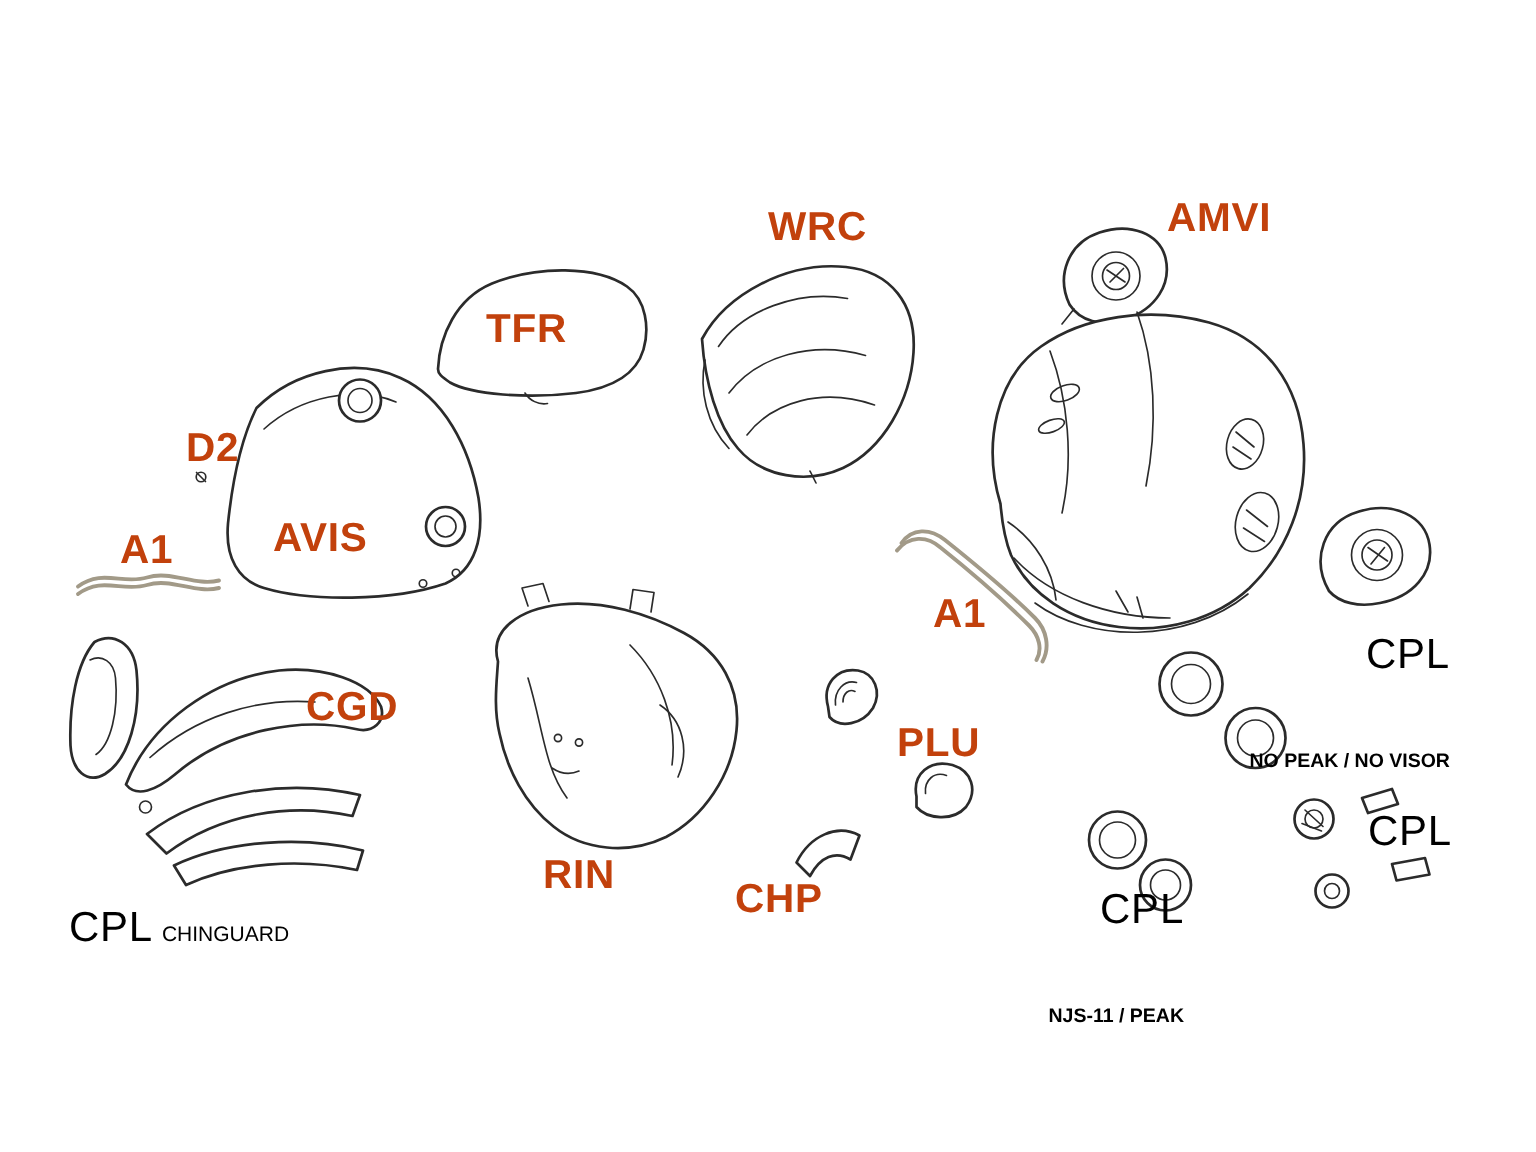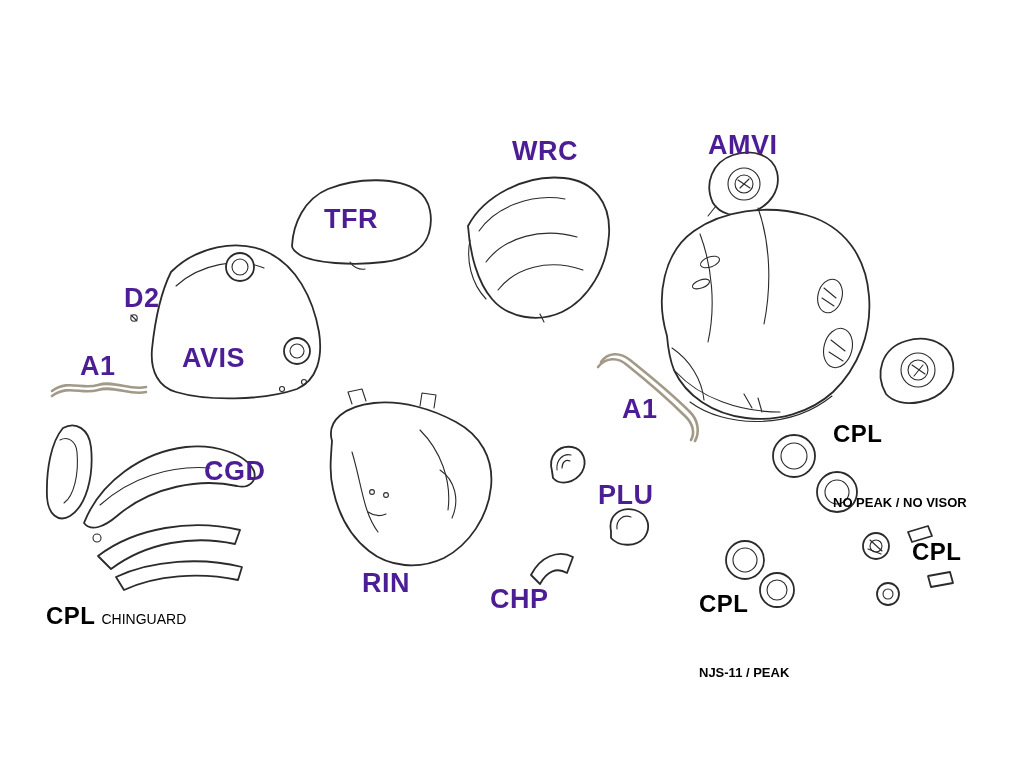--- a/index.html
+++ b/index.html
@@ -10,22 +10,22 @@
     background: #ffffff;
     overflow: hidden;
     font-family: "Liberation Sans", sans-serif;
   }
   svg.art { position: absolute; left: 0; top: 0; }
   .lnw  { fill: #ffffff; stroke: #2b2b2b; stroke-width: 1.8; stroke-linejoin: round; stroke-linecap: round; }
   .thin { fill: none; stroke: #2b2b2b; stroke-width: 1.1; stroke-linejoin: round; stroke-linecap: round; }
   .bead { fill: none; stroke: #a29a88; stroke-width: 2.6; stroke-linecap: round; }
 
   .lbl { position: absolute; color: #000; font-weight: 700; line-height: 1; white-space: nowrap; }
-  .big  { font-size: 27px; font-weight: 700; color: #4c1d95; letter-spacing: 0.5px; }
-  .big2 { font-size: 24px; font-weight: 700; color: #000; letter-spacing: 0.5px; }
+  .big  { font-size: 27px; font-weight: 700; color: #c2410c; letter-spacing: 0.5px; }
+  .big2 { font-size: 28px; font-weight: 400; color: #000; letter-spacing: 0.5px; text-align: right; }
   .sub  { font-size: 14px; font-weight: 400; color: #000; }
   .sub2 { font-size: 13px; font-weight: 700; color: #000; margin-top: 44px; }
   .lbl-row   { position: absolute; display: flex; align-items: baseline; gap: 6px; white-space: nowrap; }
   .lbl-stack { position: absolute; display: flex; flex-direction: column; gap: 3px; white-space: nowrap; }
 </style>
 </head>
 <body>
 
 <div class="stage">
 
@@ -155,21 +155,21 @@
       <circle class="thin" cx="876" cy="546" r="6"></circle>
       <path class="thin" d="M870,540 l12,11 M868,549 l13,5"></path>
       <path class="lnw" d="M908,532 l20,-6 l4,10 l-20,6 Z"></path>
       <path class="lnw" d="M928,576 l22,-4 l3,11 l-22,4 Z"></path>
       <circle class="lnw" cx="888" cy="594" r="11"></circle>
       <circle class="thin" cx="888" cy="594" r="5"></circle>
     </g>
   </svg>
 
   <div class="lbl big" style="left:512px; top:138px">WRC</div>
-  <div class="lbl big" style="left:708px; top:132px">AMVI</div>
+  <div class="lbl big" style="left:778px; top:132px">AMVI</div>
   <div class="lbl big" style="left:324px; top:206px">TFR</div>
   <div class="lbl big" style="left:124px; top:285px">D2</div>
   <div class="lbl big" style="left:182px; top:345px">AVIS</div>
   <div class="lbl big" style="left:80px; top:353px">A1</div>
   <div class="lbl big" style="left:204px; top:458px">CGD</div>
   <div class="lbl big" style="left:362px; top:570px">RIN</div>
   <div class="lbl big" style="left:490px; top:586px">CHP</div>
   <div class="lbl big" style="left:598px; top:482px">PLU</div>
   <div class="lbl big" style="left:622px; top:396px">A1</div>
   <div class="lbl big2" style="left:912px; top:540px; position:absolute">CPL</div>

